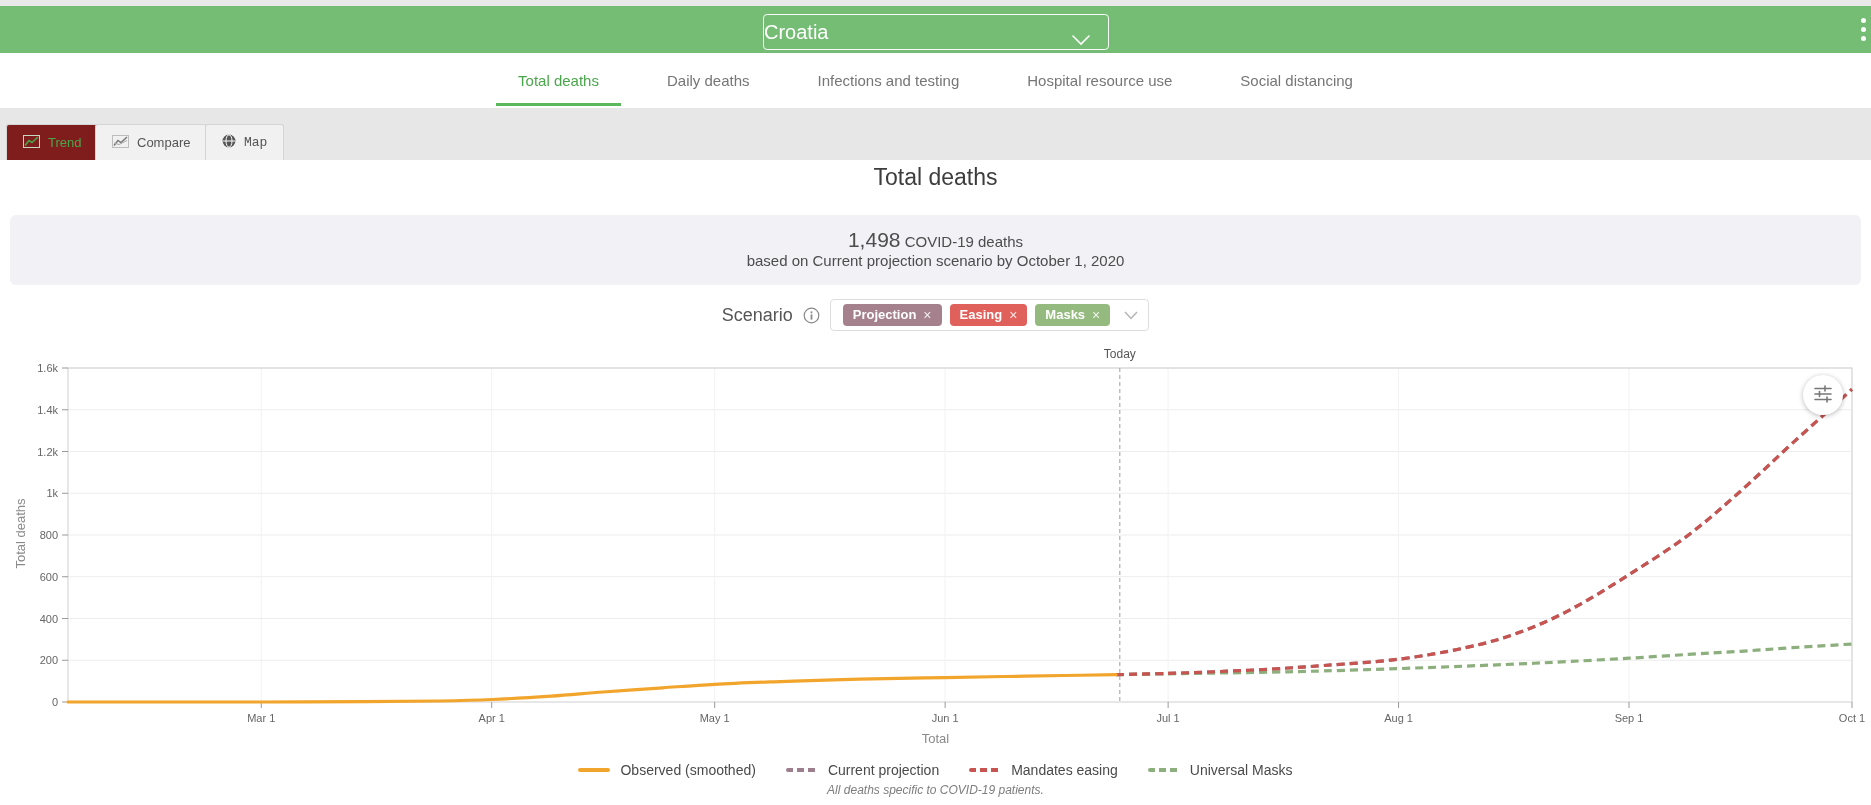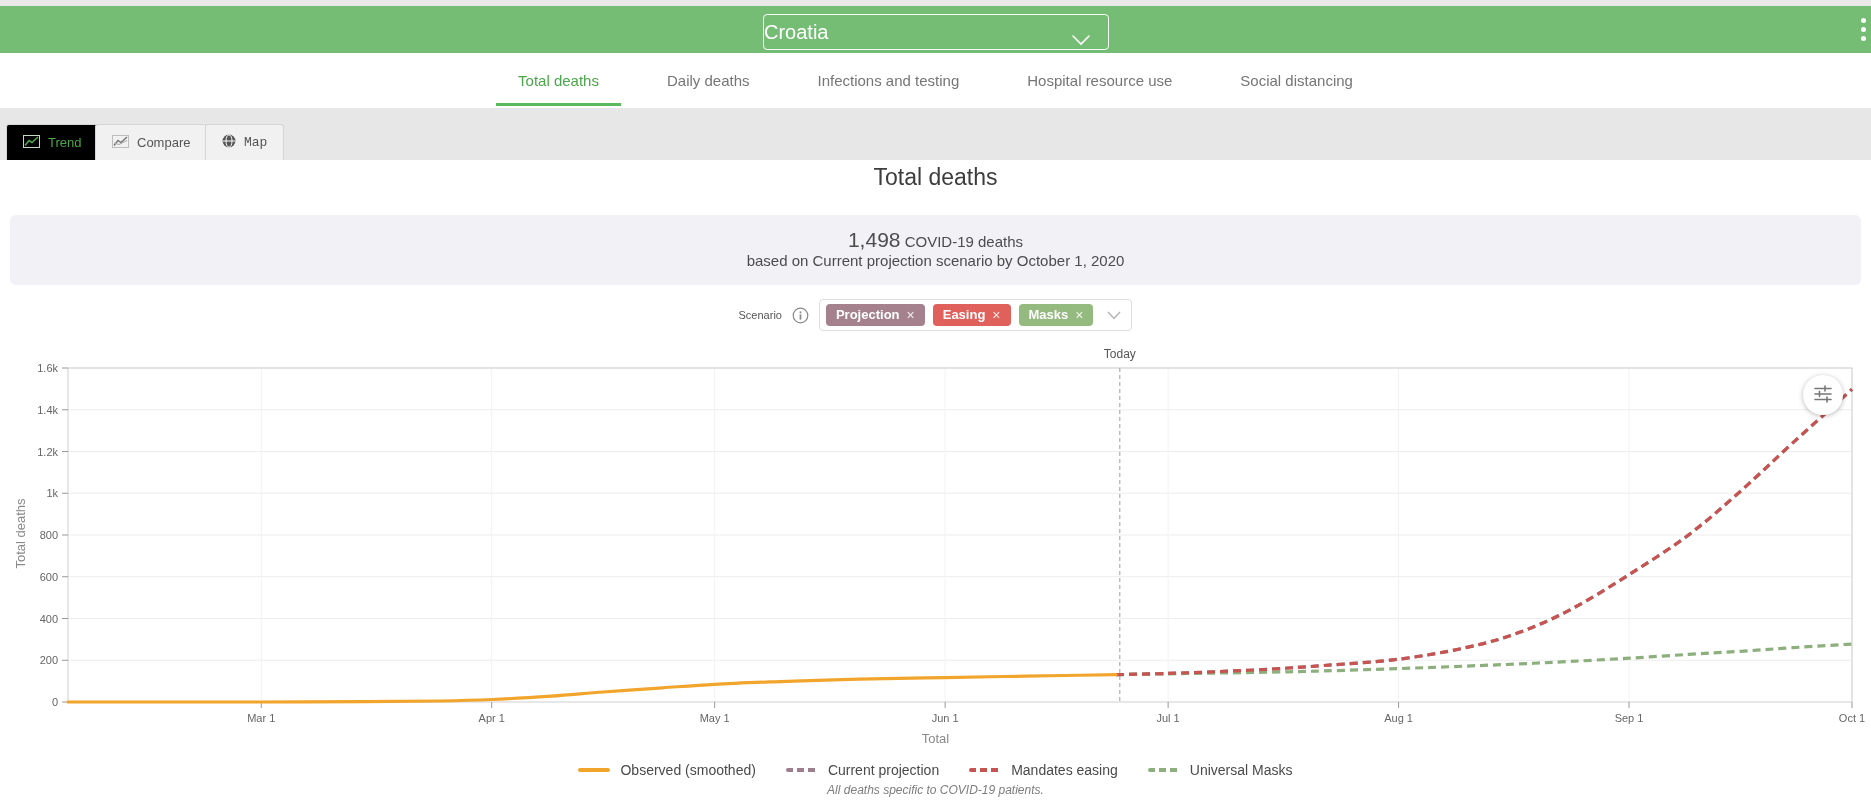--- a/index.html
+++ b/index.html
@@ -25,36 +25,36 @@
   .nav-tab{padding:0 22px;display:flex;align-items:center;font-size:15px;color:#767676;
            position:relative;cursor:pointer;white-space:nowrap;}
   .nav-tab.active{color:#4aa64a;}
   .nav-tab.active:after{content:"";position:absolute;left:0;right:0;bottom:2px;height:3px;background:#5cb85c;}
 
   
   .viewbar{left:0;top:108px;width:100%;height:52px;background:#e7e7e7;}
   .vtab{position:absolute;bottom:0;height:36px;display:flex;align-items:center;gap:8px;
         padding:0 16px;background:#f1f1f1;border:1px solid #d5d5d5;border-bottom:none;
         border-radius:3px 3px 0 0;font-size:13px;color:#555;cursor:pointer;box-sizing:border-box;}
-  .vtab.active{background:#000000;color:#4aa64a;}
+  .vtab.active{background:#7f1d1d;color:#4aa64a;}
 
   .page-title{left:0;top:160px;width:100%;height:34px;line-height:34px;text-align:center;
               font-size:23px;color:#3d3d3d;}
 
   .summary{left:10px;right:10px;top:215px;height:70px;background:#f1f1f6;border-radius:6px;
            text-align:center;color:#4d4d4d;}
   .sum-line1{margin-top:13px;font-size:15px;font-weight:normal;}
   .sum-value{font-size:21px;}
   .sum-line2{font-size:15px;}
 
   .scenario{left:0;top:299px;width:100%;height:32px;display:flex;justify-content:center;
             align-items:center;gap:10px;}
-  .scen-label{font-size:11px;color:#555;}
+  .scen-label{font-size:18px;color:#555;}
   .scen-select{display:flex;align-items:center;gap:8px;border:1px solid #ddd;border-radius:4px;
-               padding:4px 10px 4px 6px;background:#fff;cursor:pointer;}
+               padding:4px 10px 4px 12px;background:#fff;cursor:pointer;}
   .tag{display:flex;align-items:center;gap:7px;color:#fff;font-size:13px;font-weight:bold;
        border-radius:4px;padding:3px 10px;line-height:16px;}
   .tag .x{font-weight:normal;font-size:14px;opacity:.85;cursor:pointer;}
 
   .y-title{left:-30px;top:526px;width:100px;text-align:center;transform:rotate(-90deg);
            font-size:13px;color:#8a8a8a;}
   .x-title{left:0;top:731px;width:100%;text-align:center;font-size:13px;color:#8a8a8a;}
 
   #chart-svg{position:absolute;left:0;top:340px;}
   .settings-btn{left:1803px;top:375px;width:40px;height:40px;border-radius:50%;background:#fff;

